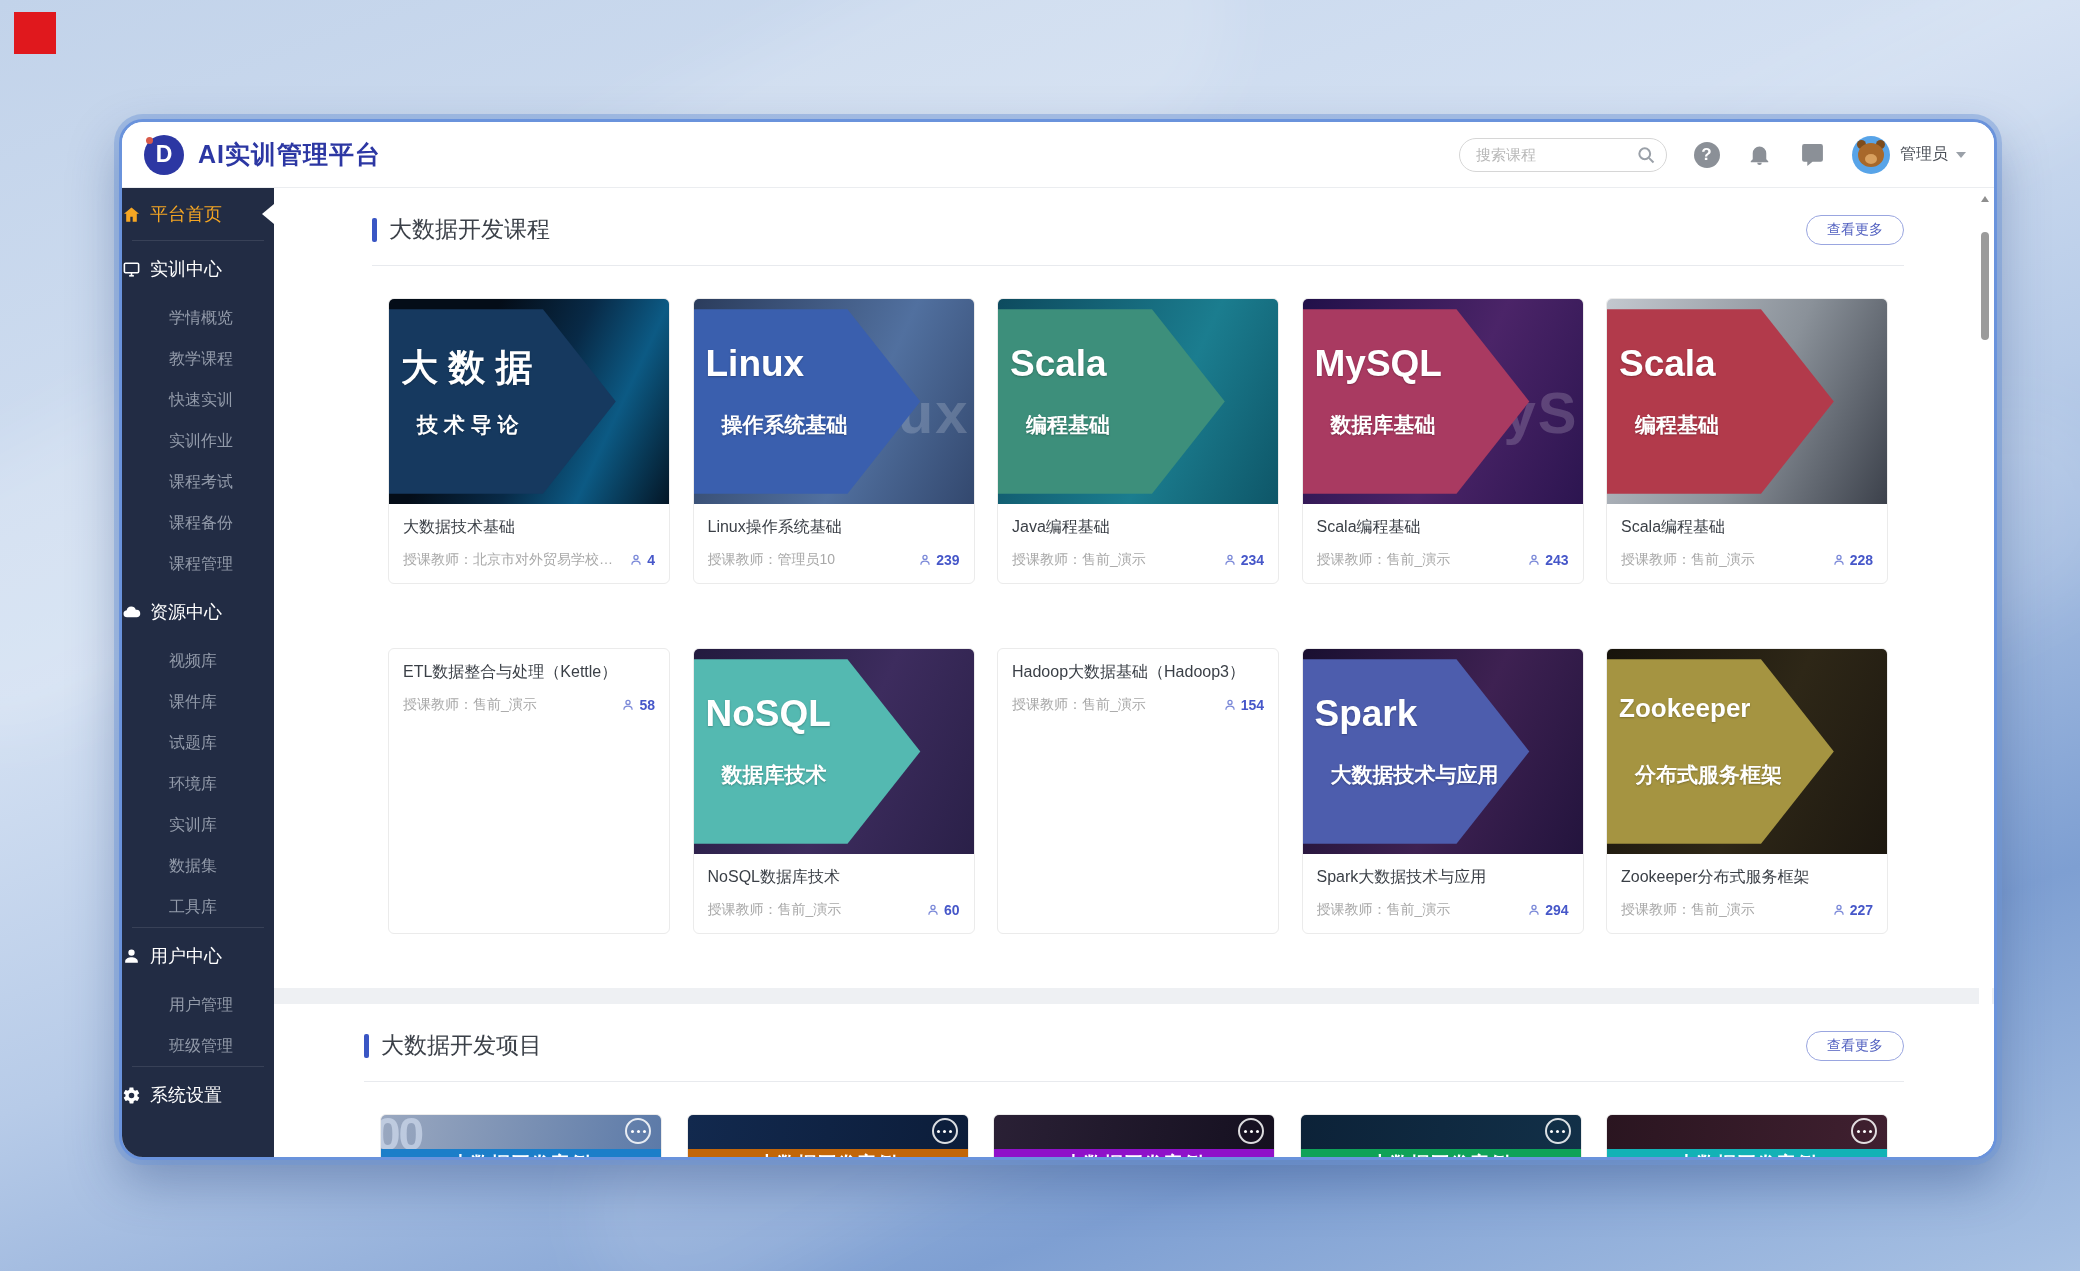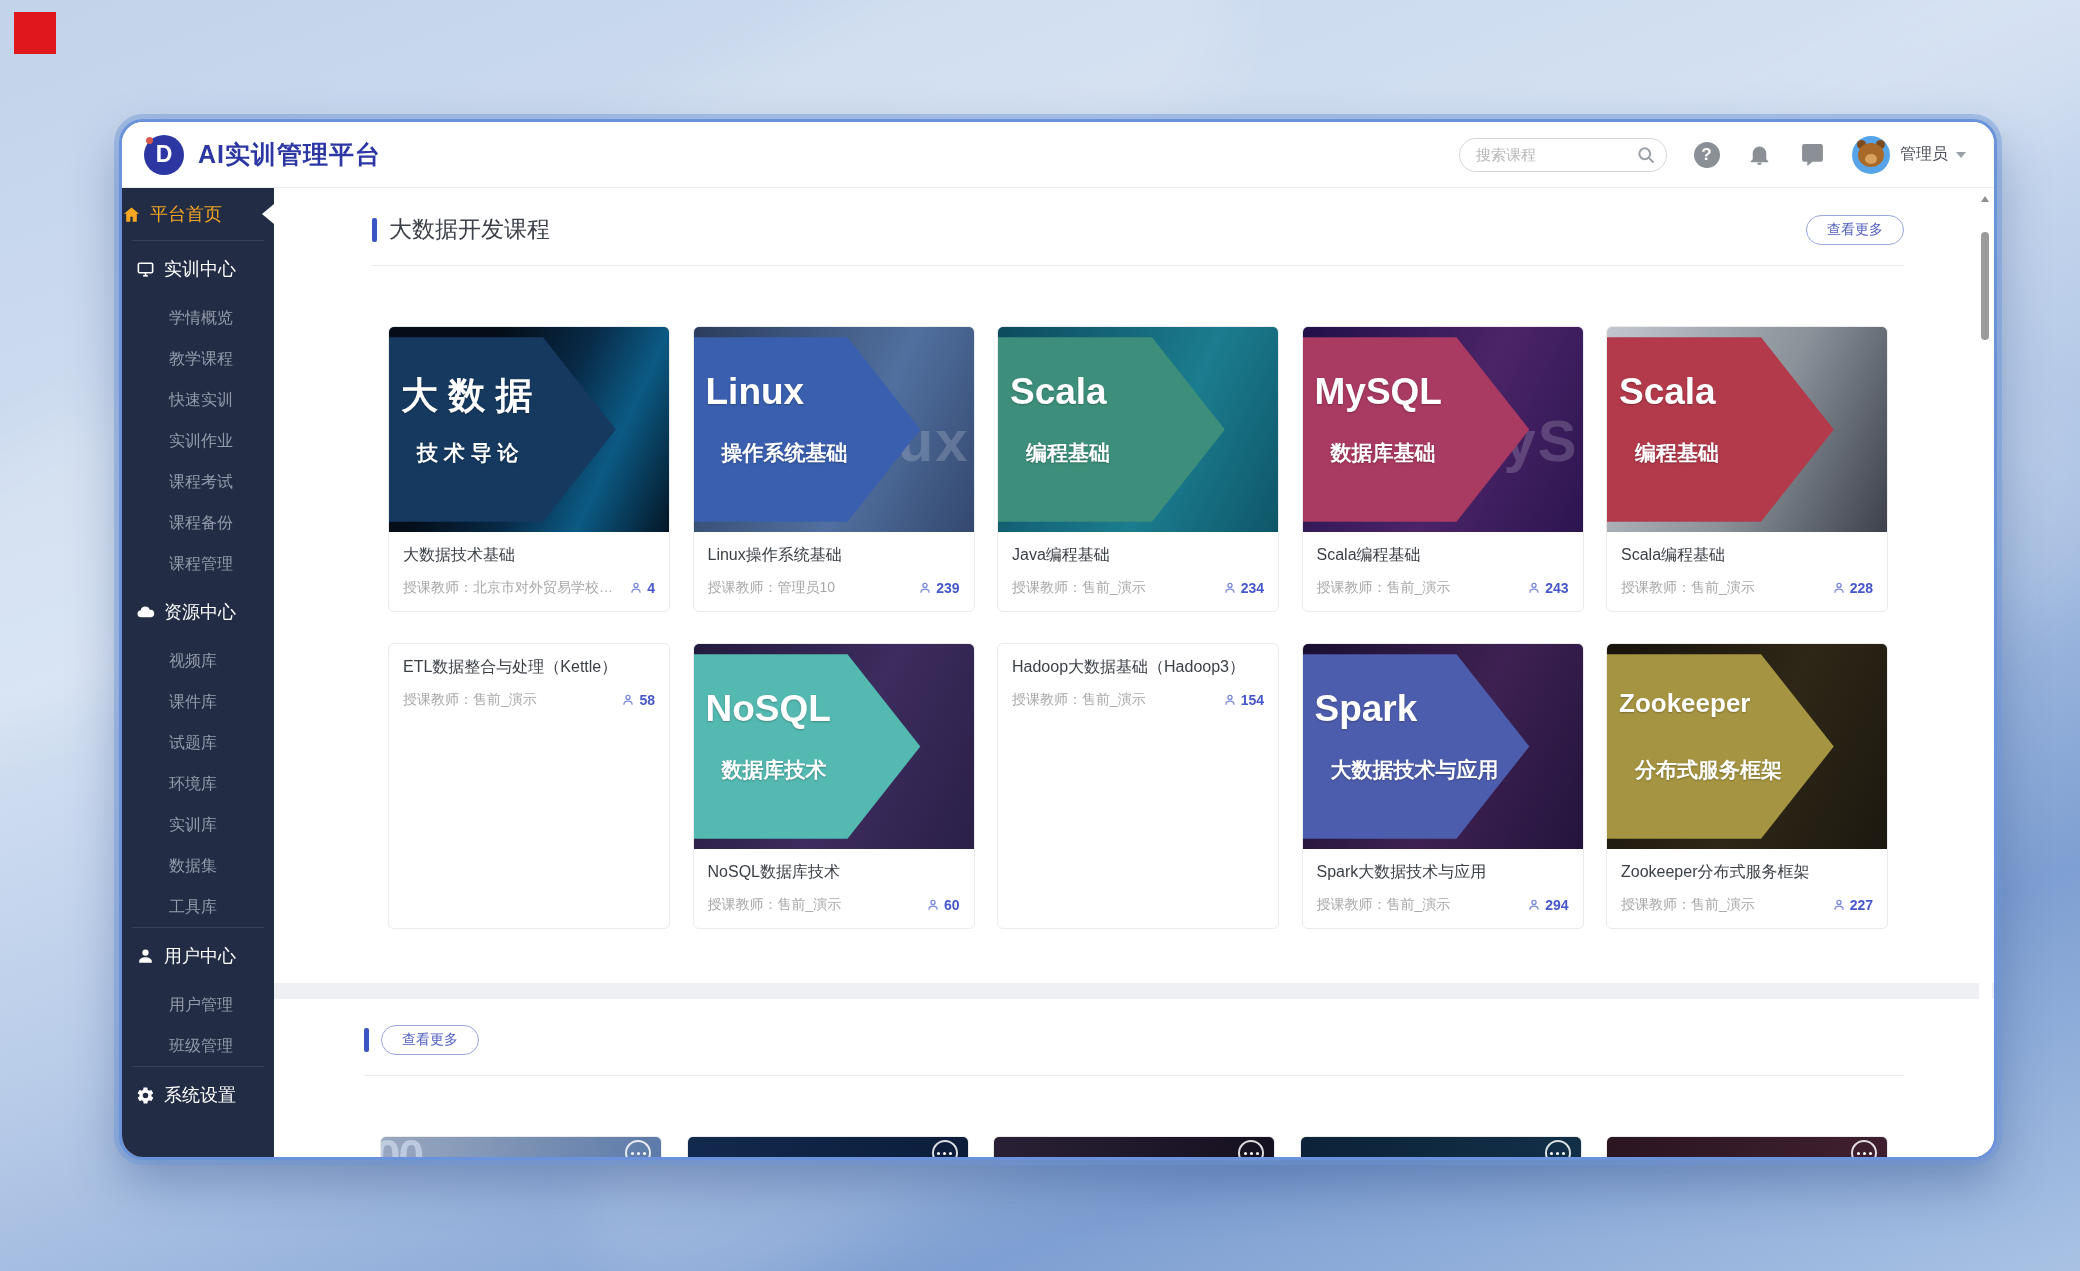--- a/index.html
+++ b/index.html
@@ -42,36 +42,36 @@
   .avatar .muzzle { position:absolute; left:13px; top:18px; width:12px; height:10px; border-radius:50%; background:#d9a05e; }
   .user-name { margin-left:10px; font-size:16px; color:#4a4f57; }
   .caret { width:0; height:0; border-left:5px solid transparent; border-right:5px solid transparent; border-top:6px solid #9aa0a8; margin-left:8px; }
 
   
   .sidebar { position:absolute; left:0; top:66px; bottom:0; width:152px; background:#222c44; overflow:hidden; z-index:4; }
   .side-home { height:52px; display:flex; align-items:center; color:#f5a623; font-size:18px; position:relative; }
   .side-home .sicon { margin-right:9px; }
   .notch { position:absolute; right:0; top:16px; width:0; height:0; border-top:10px solid transparent; border-bottom:10px solid transparent; border-right:12px solid #ffffff; }
   .side-div { height:1px; background:rgba(255,255,255,.10); margin:0 10px; }
-  .group-head { height:56px; display:flex; align-items:center; padding-left:14px; color:#fff; font-size:18px; }
+  .group-head { height:56px; display:flex; align-items:center; color:#fff; font-size:18px; }
   .group-head .sicon { margin-right:9px; }
   .sub-item { height:41px; line-height:41px; padding-left:47px; color:#939baa; font-size:16px; cursor:pointer; }
   .sicon { width:19px; height:19px; flex:0 0 auto; }
 
   
   .content { position:absolute; left:152px; top:66px; right:0; bottom:0; background:#eef0f3; overflow:hidden; }
   .panel { background:#fff; }
   .panel.p1 { padding-bottom:54px;padding-left:8px; }
   .panel.p2 { margin-top:16px; min-height:300px; }
   .sec-head { margin:0 90px; padding-top:26px; display:flex; align-items:center; }
   .sec-bar { width:5px; height:24px; background:#3a56c4; border-radius:2px; margin-right:12px; }
   .sec-title { font-size:23px; color:#3b4048; font-weight:normal; flex:1; }
   .more-btn { min-width:96px; height:30px; border:1px solid #9aa6e0; border-radius:15px; background:#fff; color:#5160c0; font-size:14px; padding:0 20px; cursor:pointer; font-family:inherit; }
   .sec-divider { height:1px; background:#e8eaee; margin:20px 90px 0; }
-  .cards { display:grid; grid-template-columns:repeat(5,282px); justify-content:space-between; row-gap:31px; margin:60px 106px 0; }
+  .cards { display:grid; grid-template-columns:repeat(5,282px); justify-content:space-between; row-gap:64px; margin:32px 106px 0; }
 
   
   .card { width:282px; background:#fff; border:1px solid #ebebeb; border-radius:6px; overflow:hidden; cursor:pointer; }
   .cover { position:relative; height:205px; overflow:hidden; }
   .ghost { position:absolute; right:4px; top:80px; font-size:58px; font-weight:bold; color:rgba(255,255,255,.18); letter-spacing:2px; }
   .arrow { position:absolute; inset:0; clip-path:polygon(0 5%,55% 5%,81% 50%,55% 95%,0 95%); }
   .cover-title { position:absolute; left:12px; top:44px; font-size:37px; font-weight:bold; color:#fff; white-space:nowrap; text-shadow:0 1px 2px rgba(0,0,0,.25); }
   .cover-sub { position:absolute; left:28px; top:112px; font-size:21px; font-weight:bold; color:#fff; white-space:nowrap; text-shadow:0 1px 2px rgba(0,0,0,.25); }
   .info { padding:13px 14px 14px; }
   .card-title { font-size:16px; color:#3a3f46; white-space:nowrap; overflow:hidden; text-overflow:ellipsis; }
@@ -416,20 +416,21 @@
             </div>
           </div>
         </div>
 
       </div>
     </div>
 
     <div class="panel p2">
       <div class="sec-head">
         <div class="sec-bar"></div>
+        <h2 class="sec-title">大数据开发项目</h2>
         <button class="more-btn">查看更多</button>
       </div>
       <div class="sec-divider"></div>
 
       <div class="cards">
         <div class="case-card">
           <div class="case-img" style="background: linear-gradient(100deg, rgb(154, 168, 192), rgb(92, 122, 168));">
             <div class="case-ghost">00</div>
             <div class="dots-circle">
                 <i></i>

